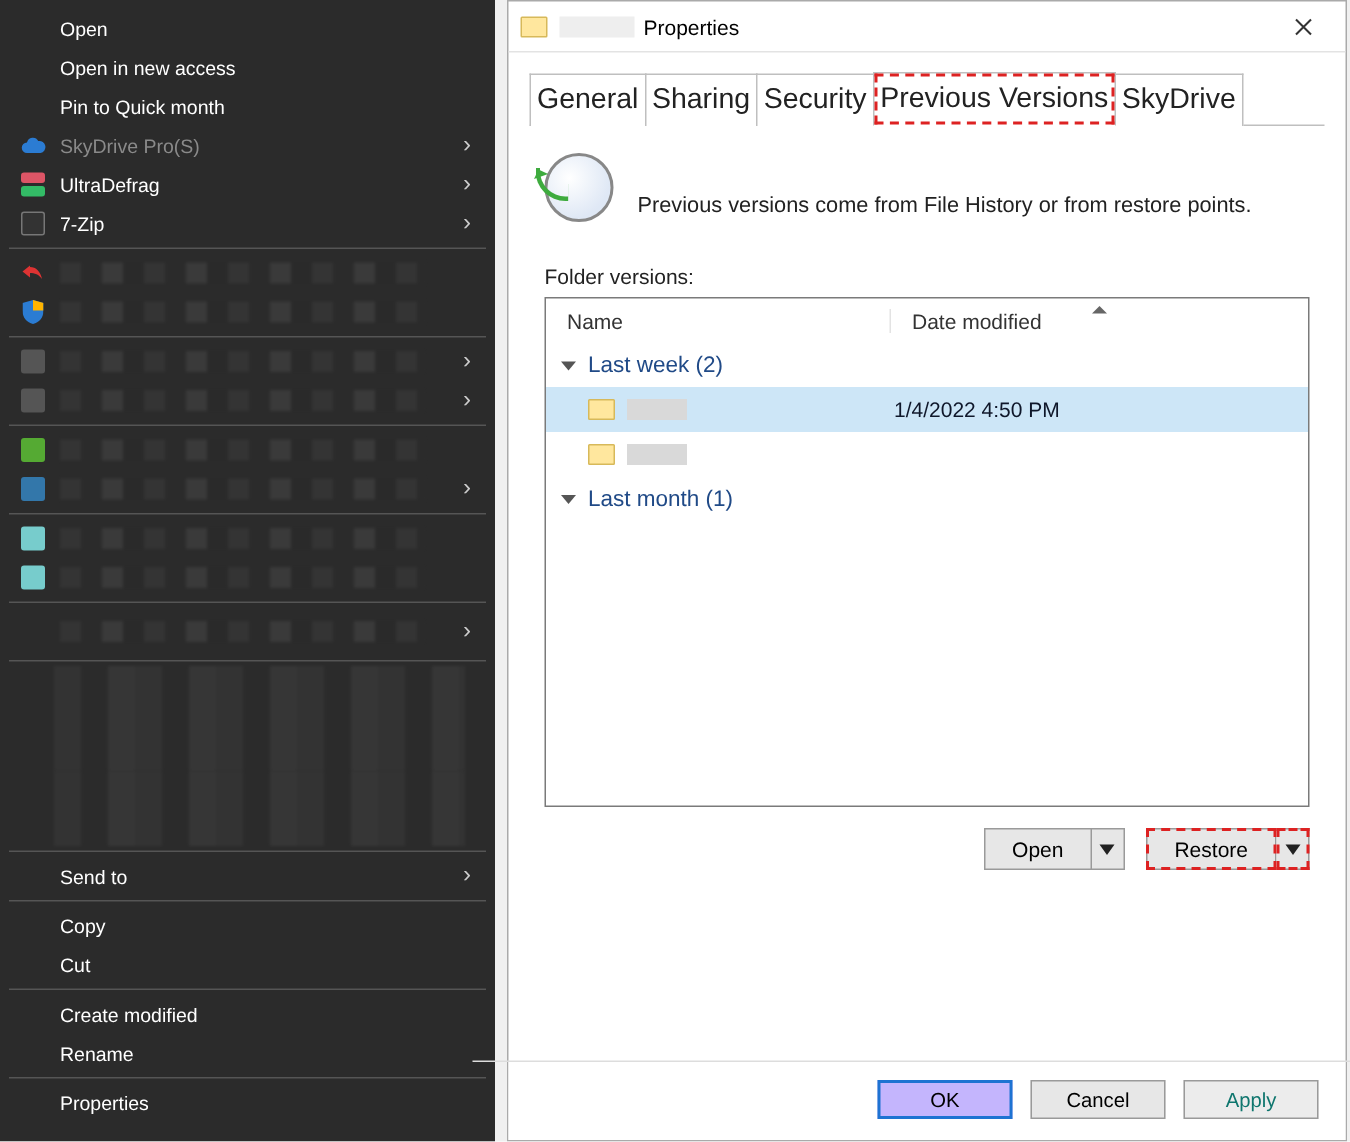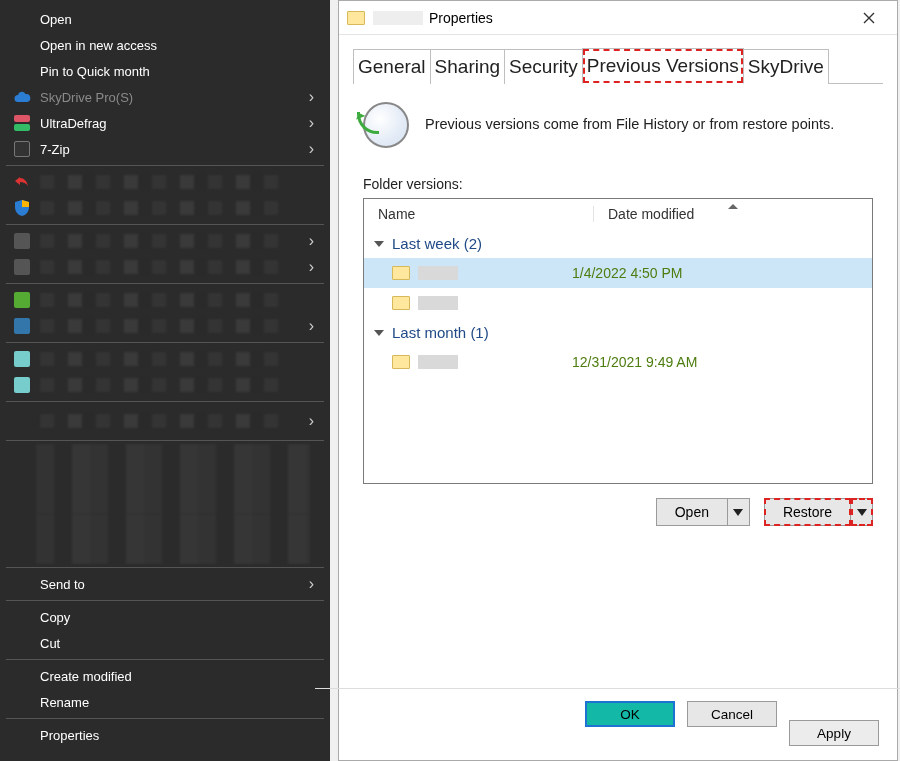--- a/index.html
+++ b/index.html
@@ -135,21 +135,21 @@
     margin: 0 14px;
   }
   .pane {
     flex: 1;
     padding: 18px 24px 0 24px;
     display: flex;
     flex-direction: column;
   }
   .desc {
     display: flex;
-    align-items: center;
+    align-items: flex-end;
     gap: 16px;
     margin-bottom: 28px;
   }
   .clock-ico {
     width: 46px; height: 46px; position: relative;
   }
   .clock-face {
     position:absolute; inset:0; border:2px solid #888; border-radius:50%;
     background: radial-gradient(circle at 35% 35%, #fff, #dfe8f5 70%);
   }
@@ -160,21 +160,21 @@
   }
   .clock-arrow::after{
     content:""; position:absolute; left:-6px; top:-4px;
     border:5px solid transparent; border-bottom-color:#3eab3e;
     transform: rotate(-20deg);
   }
   .desc-text { font-size: 14.5px; line-height: 1.35; color:#222; }
   .label { font-size: 14px; color:#222; margin-bottom: 6px; display:block; }
   .list {
     border: 1px solid #7a7a7a;
-    height: 286px;
+    height: 340px;
     overflow: hidden;
   }
   .list-hdr {
     display: flex;
     height: 30px;
     align-items: center;
     font-size: 14px;
     color: #333;
   }
   .list-hdr > div { padding: 0 14px; position: relative; }
@@ -191,21 +191,21 @@
   }
   .grp-caret {
     width: 0; height: 0; display:inline-block;
     border-left: 5px solid transparent;
     border-right: 5px solid transparent;
     border-top: 6px solid #555;
     margin-right: 2px;
   }
   .row {
     display: flex; align-items: center; height: 30px;
-    padding-left: 28px; font-size: 14px; color:#4d7c0f;
+    padding-left: 28px; font-size: 14px; color:#0f172a;gap:24px;
   }
   .row.sel { background: #cde6f7; }
   .row .fico {
     width: 18px; height: 14px; background:#ffe79e;
     border:1px solid #d7b95a; border-radius:1px; margin-right:8px;
   }
   .row .name-blur { width: 40px; height: 14px; background:#d9d9d9; }
   .row .rname { width: 180px; display:flex; align-items:center; }
   .row .rdate { flex:1; }
   .btnrow {
@@ -230,22 +230,22 @@
   .dlg-sep { height:1px; background:#ddd; margin: 0 -24px; }
   .dlg-btns {
     display: flex; gap: 12px; justify-content: flex-end;
     padding: 12px 18px 14px 0; background:#fff;
   }
   .dbtn {
     min-width: 90px; height: 26px; background:#e7e7e7;
     border:1px solid #9a9a9a; font-size:13.5px;
     display:flex; align-items:center; justify-content:center;
   }
-  .dbtn.primary { border:2px solid #1e73d2; background:#14b8a6; }
-  .dbtn.disabled { color:#000000; background:#ececec;margin-top:19px; }
+  .dbtn.primary { border:2px solid #1e73d2; background:#c4b5fd; }
+  .dbtn.disabled { color:#0f766e; background:#ececec; }
 </style>
 </head>
 <body>
 
 <div class="ctx">
   <div class="ctx-row ctx-indent">
     <span class="ctx-label">Open</span>
   </div>
   <div class="ctx-row ctx-indent">
     <span class="ctx-label">Open in new access</span>
@@ -429,27 +429,20 @@
         <div class="rname">
             <span class="fico"></span>
             <span class="name-blur"></span>
           </div>
       </div>
 
       <div class="group">
         <span class="grp-caret"></span>
         <span>Last month (1)</span>
       </div>
-      <div class="row">
-        <div class="rname">
-            <span class="fico"></span>
-            <span class="name-blur"></span>
-          </div>
-        <div class="rdate">12/31/2021 9:49 AM</div>
-      </div>
     </div>
 
     <div class="btnrow">
       <div class="splitbtn">
         <div class="main">Open</div>
         <div class="drop">
             <span class="drop-caret"></span>
           </div>
       </div>
       <div class="splitbtn hl">

